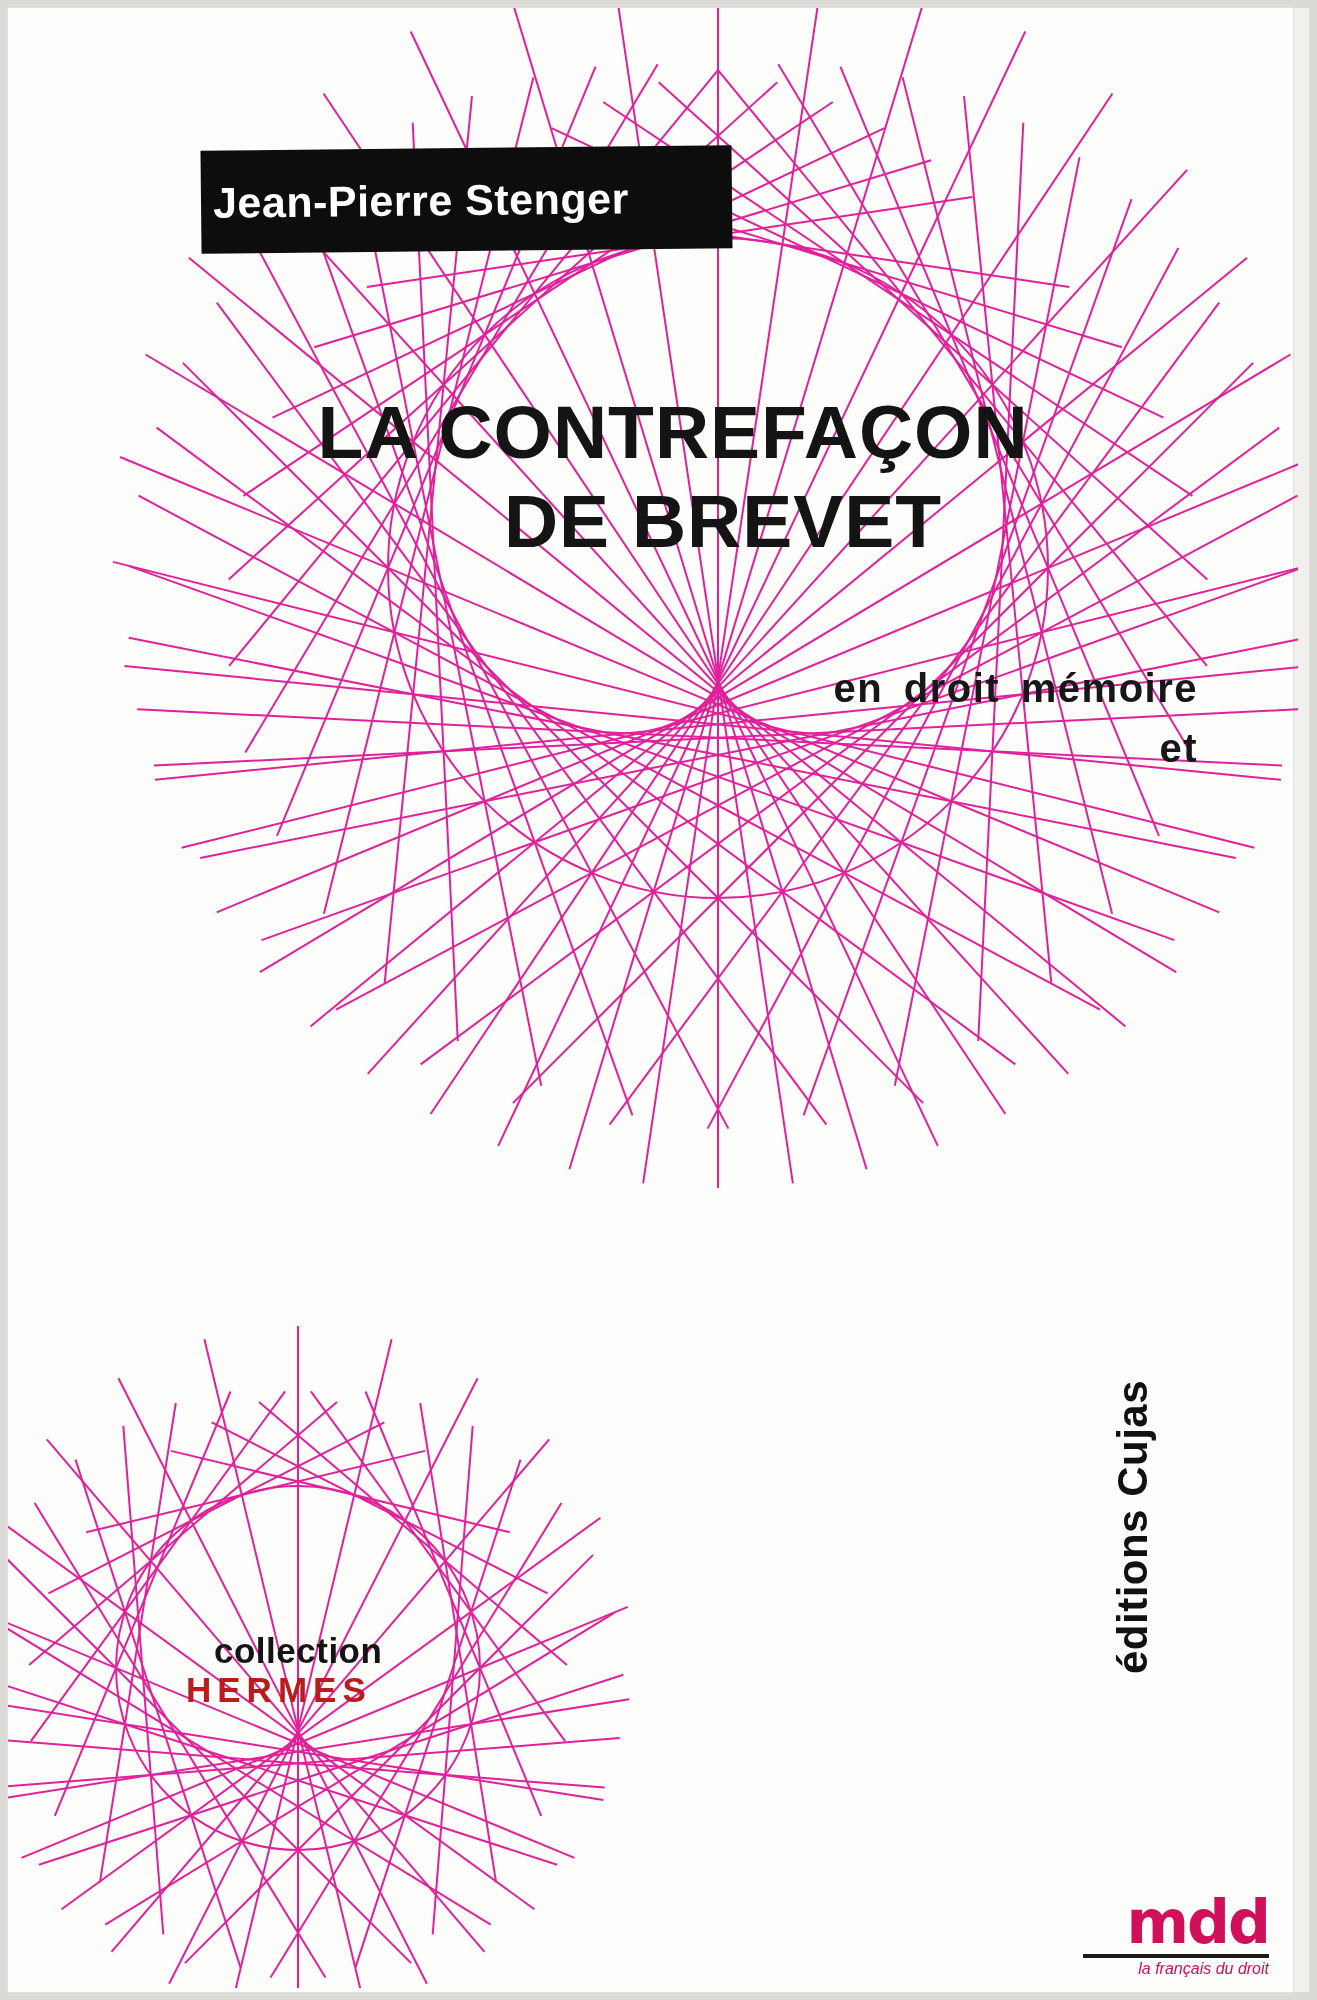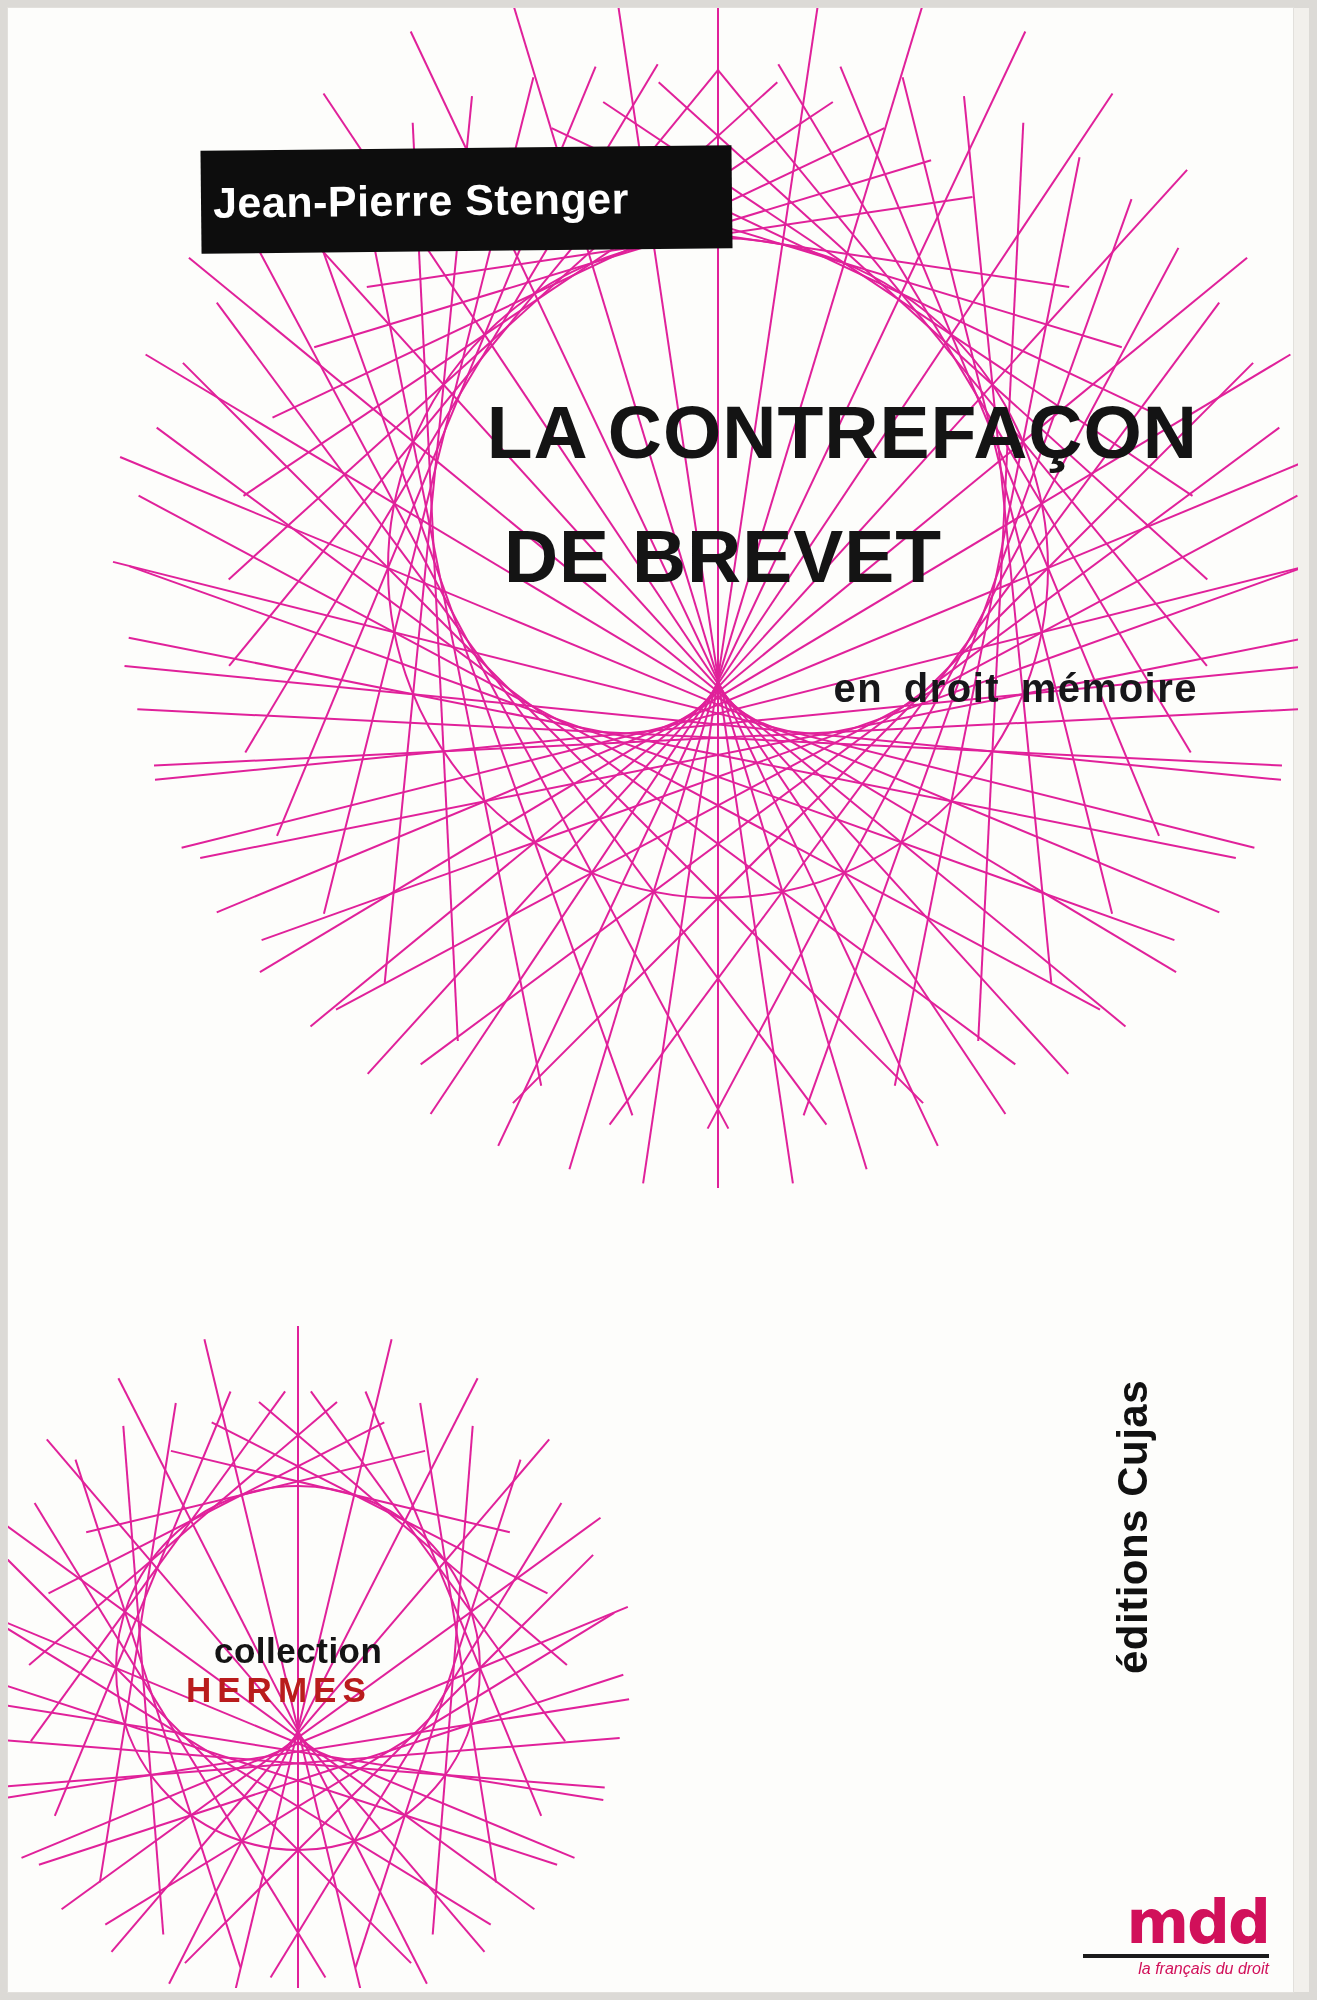--- a/index.html
+++ b/index.html
@@ -85,22 +85,22 @@
     text-align: center;
   }
   .title-line {
     color: #141414;
     font-size: 75px;
     font-weight: bold;
     letter-spacing: 1px;
     line-height: 1.18;
     white-space: nowrap;
   }
-  #title-line-1 { text-align: right; padding-left: 20px; }
-  #title-line-2 { text-align: center; padding-left: 120px; margin-top: 35px; }
+  #title-line-1 { text-align: center; padding-left: 20px; }
+  #title-line-2 { text-align: center; padding-left: 120px; }
 
   
   #subtitle-block {
     position: absolute;
     left: 300px;
     top: 650px;
     width: 890px;
     text-align: right;
   }
   .subtitle-line {
@@ -335,20 +335,21 @@
     <div id="author-band"></div>
     <div id="author-name">Jean-Pierre Stenger</div>
 
     <div id="title-block">
       <div class="title-line" id="title-line-1">LA CONTREFAÇON</div>
       <div class="title-line" id="title-line-2">DE BREVET</div>
     </div>
 
     <div id="subtitle-block">
       <div class="subtitle-line">en  droit  mémoire</div>
+      <div class="subtitle-line">et</div>
     </div>
 
     <div id="collection-block">
       <div id="collection-word">collection</div>
       <div id="collection-series">HERMES</div>
     </div>
 
     <div id="publisher">
       <div id="publisher-name">éditions Cujas</div>
     </div>

